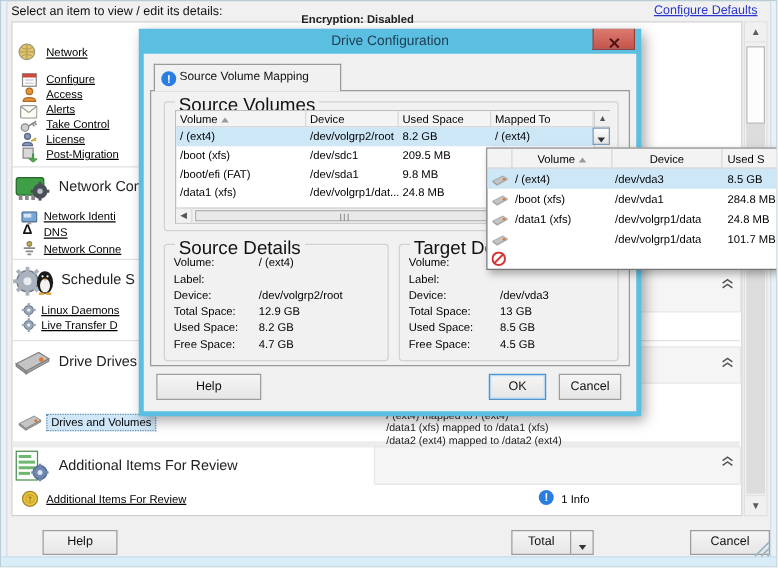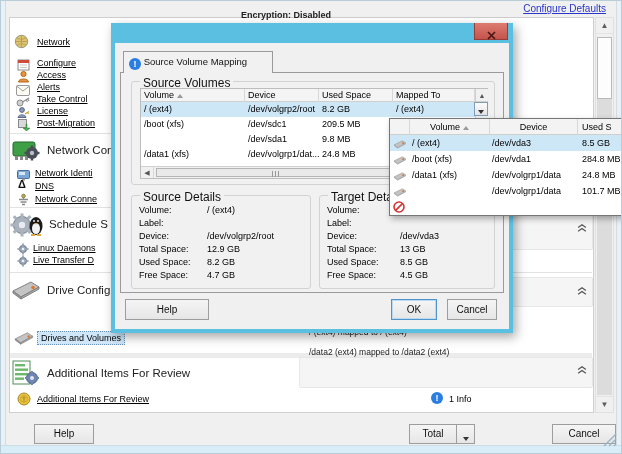--- a/index.html
+++ b/index.html
@@ -48,21 +48,21 @@
           box-shadow:3px 4px 10px rgba(0,0,0,.35);}
   .dlg-title{left:0;top:0;width:100%;height:20px;text-align:center;font-size:11px;
              line-height:20px;color:#1e3c50;}
   .dlg-close{right:5px;top:0;width:34px;height:17px;background:linear-gradient(#dd7b70,#c4544c);
              border:1px solid #993c36;border-top:none;text-align:center;cursor:pointer;padding-top:3px;}
   .dlg-body{left:4px;top:20px;width:394px;height:286px;background:#f0f0f0;position:absolute;}
   .tab{left:8px;top:8px;width:150px;height:22px;background:#f1f1f1;border:1px solid #9a9a9a;
        border-bottom:none;z-index:3;font-size:9.5px;color:#111;line-height:20px;padding-left:5px;cursor:pointer;}
   .tabpanel{left:5px;top:29px;width:384px;height:221px;border:1px solid #9a9a9a;background:#f1f1f1;z-index:1;}
   .gbox{border:1px solid #d2d2d2;border-radius:3px;background:#f1f1f1;}
-  .gleg{position:absolute;top:-6px;left:8px;background:#f1f1f1;padding:0 3px;font-size:12px;color:#111;}
+  .gleg{position:absolute;top:-6px;left:8px;background:#f1f1f1;padding:0 3px;font-size:15px;color:#111;}
   
   .vt{background:#fff;border:1px solid #bdbdbd;font-size:9px;color:#000;}
   .vt-h{position:absolute;top:0;left:0;right:0;height:13px;background:#f4f4f4;border-bottom:1px solid #cfcfcf;}
   .vt-hc{position:absolute;top:0;height:13px;line-height:13px;padding-left:3px;border-right:1px solid #d8d8d8;
          white-space:nowrap;overflow:hidden;}
   .vt-r{position:absolute;left:0;height:15px;line-height:15px;}
   .vt-c{position:absolute;top:0;height:15px;padding-left:3px;white-space:nowrap;overflow:hidden;}
   .sel{background:#cde7f7;}
   .sortup{display:inline-block;width:0;height:0;border-left:3px solid transparent;
           border-right:3px solid transparent;border-bottom:4px solid #9a9a9a;margin-left:3px;}
@@ -92,20 +92,21 @@
 </style>
 </head>
 <body>
 
 <div class="window">
 
   <div class="abs edge-l"></div>
   <div class="abs edge-r"></div>
   <div class="abs edge-b"></div>
 
+  <div class="abs note">Select an item to view / edit its details:</div>
   <div class="abs cfg-link">Configure Defaults</div>
 
   <div class="abs list"></div>
 
   <div class="abs enc nowrap">Encryption: Disabled</div>
 
   <div class="abs divider" style="top:132px"></div>
   <div class="abs divider" style="top:206px"></div>
   <div class="abs divider" style="top:271px"></div>
   <div class="abs divider-thick" style="top:352px"></div>
@@ -274,33 +275,34 @@
   <a class="abs slink" style="left:32px;top:254px">Live Transfer D</a>
 
   <span class="abs icon" style="left:10px;top:277px">
     <svg width="30" height="22" viewBox="0 0 30 22">
         <path d="M2 13 L20 4 L28 9 L10 19 Z" fill="#c4c4c4" stroke="#818181"></path>
         <path d="M2 13 L10 19 L10 21 L2 15 Z" fill="#9a9a9a" stroke="#818181"></path>
         <path d="M10 19 L28 9 L28 11 L10 21 Z" fill="#ababab" stroke="#818181"></path>
         <circle cx="22" cy="9.5" r="1.8" fill="#e0762e"></circle>
       </svg>
   </span>
-  <span class="abs shead" style="left:46px;top:283px">Drive Config</span>
+  <span class="abs shead" style="left:46px;top:283px">Drive Drives</span>
 
   <span class="abs icon" style="left:13px;top:329px">
     <svg width="20" height="15" viewBox="0 0 30 22">
         <path d="M2 13 L20 4 L28 9 L10 19 Z" fill="#c4c4c4" stroke="#818181"></path>
         <path d="M2 13 L10 19 L10 21 L2 15 Z" fill="#9a9a9a" stroke="#818181"></path>
         <path d="M10 19 L28 9 L28 11 L10 21 Z" fill="#ababab" stroke="#818181"></path>
         <circle cx="22" cy="9.5" r="1.8" fill="#e0762e"></circle>
       </svg>
   </span>
   <span class="abs sel-item" style="left:36px;top:330px">Drives and Volumes</span>
 
   <div class="abs summary-line" style="top:326px">/ (ext4) mapped to / (ext4)</div>
+  <div class="abs summary-line" style="top:336px">/data1 (xfs) mapped to /data1 (xfs)</div>
   <div class="abs summary-line" style="top:346px">/data2 (ext4) mapped to /data2 (ext4)</div>
 
   <span class="abs icon" style="left:10px;top:359px">
     <svg width="28" height="26" viewBox="0 0 28 26">
         <rect x="2" y="1" width="17" height="23" fill="#fdfdfd" stroke="#4e8f54"></rect>
         <rect x="4" y="4" width="10" height="2.4" fill="#6cb86c"></rect>
         <rect x="4" y="8.5" width="13" height="2.4" fill="#6cb86c"></rect>
         <rect x="4" y="13" width="13" height="2.4" fill="#6cb86c"></rect>
         <rect x="4" y="17.5" width="9" height="2.4" fill="#6cb86c"></rect>
         <circle cx="21" cy="18" r="5.5" fill="#7187b3" stroke="#4a5f8a"></circle>
@@ -337,20 +339,21 @@
     <span style="position:absolute;right:0;top:0;width:18px;height:18px;border-left:1px solid #9d9d9d;text-align:center;padding-top:7px"><span class="combo-arrow"></span></span>
   </div>
   <div class="abs btn" style="left:551px;top:423px;width:64px;height:20px;line-height:18px">Cancel</div>
   <span class="abs grip">
     <svg width="14" height="14" viewBox="0 0 14 14">
         <path d="M13 1 L1 13 M13 6 L6 13 M13 11 L11 13" stroke="#9ab4c4" stroke-width="1.4" fill="none"></path>
       </svg>
   </span>
 
   <div class="abs dialog">
+    <div class="abs dlg-title">Drive Configuration</div>
     <div class="abs dlg-close">
       <svg width="9" height="9" viewBox="0 0 9 9">
           <path d="M1 1 L8 8 M8 1 L1 8" stroke="#4a1512" stroke-width="1.6"></path>
         </svg>
     </div>
 
     <div class="dlg-body">
 
       <div class="abs tab">
         <span class="info-circle" style="vertical-align:-2px">!</span>
@@ -376,20 +379,21 @@
               <span class="vt-c" style="left:178px;width:74px">8.2 GB</span>
               <span class="vt-c" style="left:252px;width:70px">/ (ext4)</span>
             </div>
             <div class="vt-r" style="top:28px;width:334px">
               <span class="vt-c" style="left:0;width:104px">/boot (xfs)</span>
               <span class="vt-c" style="left:104px;width:74px">/dev/sdc1</span>
               <span class="vt-c" style="left:178px;width:74px">209.5 MB</span>
               <span class="vt-c" style="left:252px;width:70px"></span>
             </div>
             <div class="vt-r" style="top:43px;width:334px">
+              <span class="vt-c" style="left:0;width:104px">/boot/efi (FAT)</span>
               <span class="vt-c" style="left:104px;width:74px">/dev/sda1</span>
               <span class="vt-c" style="left:178px;width:74px">9.8 MB</span>
               <span class="vt-c" style="left:252px;width:70px"></span>
             </div>
             <div class="vt-r" style="top:58px;width:334px">
               <span class="vt-c" style="left:0;width:104px">/data1 (xfs)</span>
               <span class="vt-c" style="left:104px;width:74px">/dev/volgrp1/dat...</span>
               <span class="vt-c" style="left:178px;width:74px">24.8 MB</span>
               <span class="vt-c" style="left:252px;width:70px"></span>
             </div>

